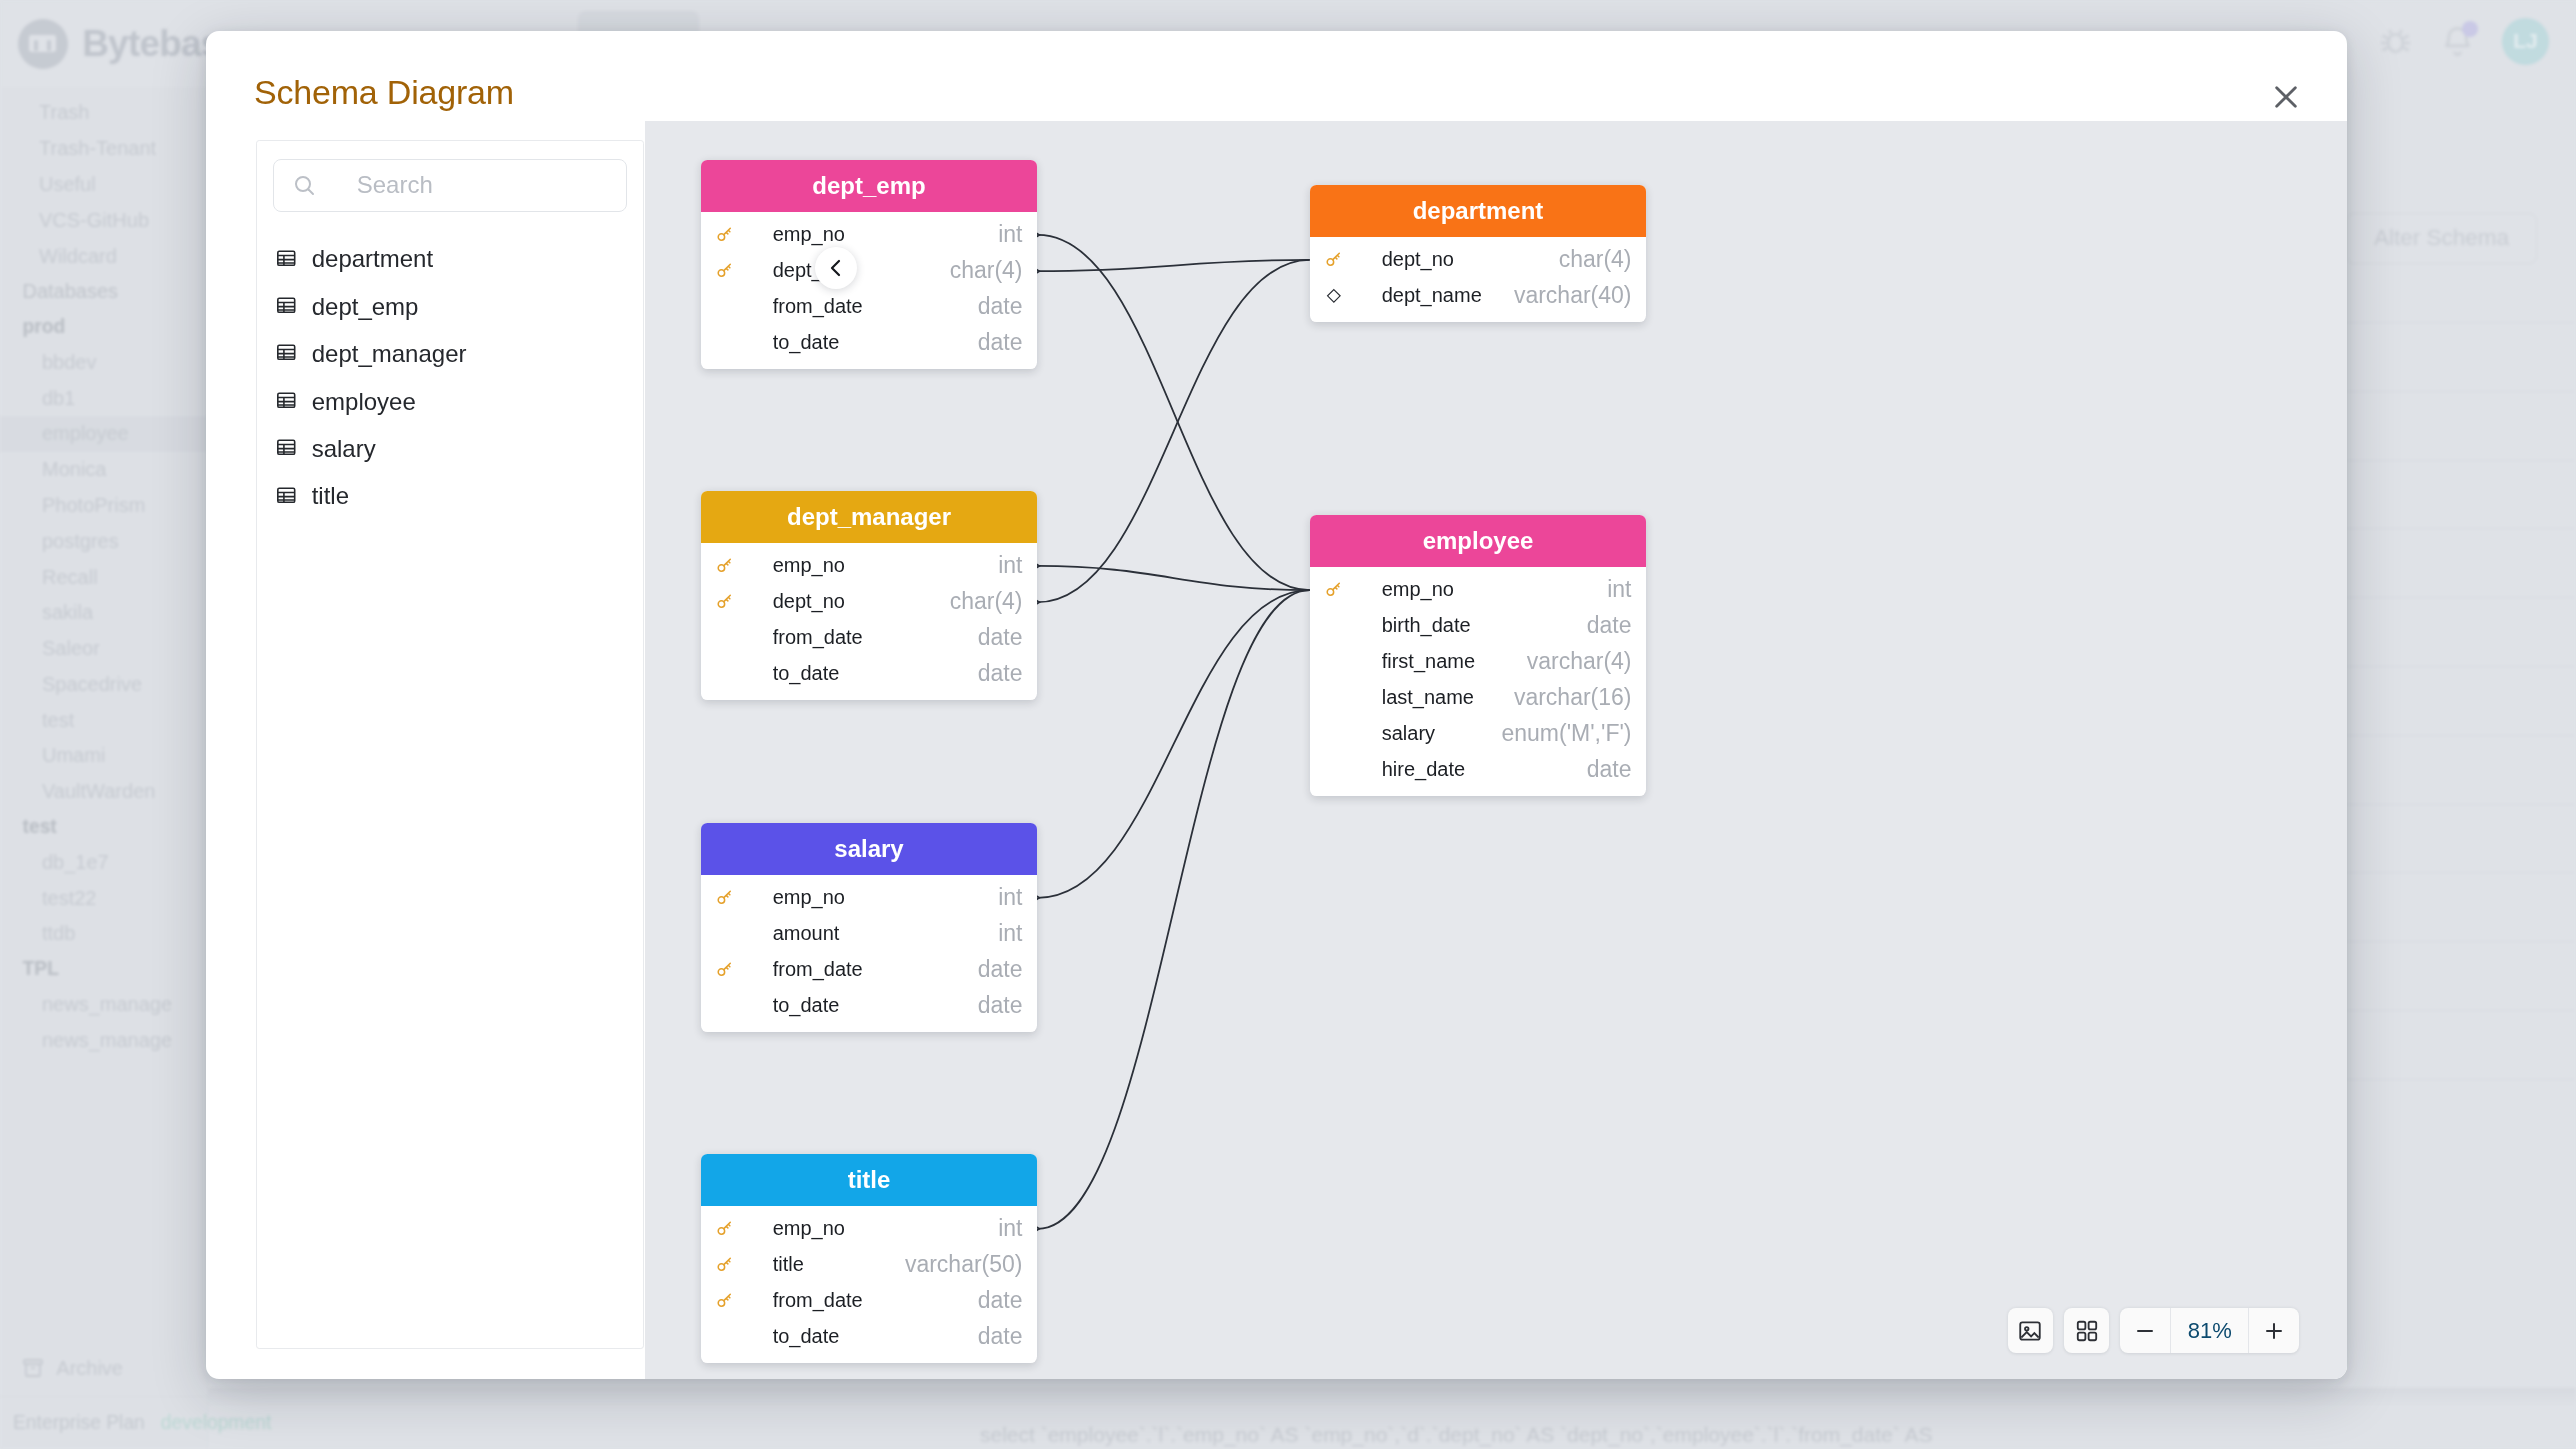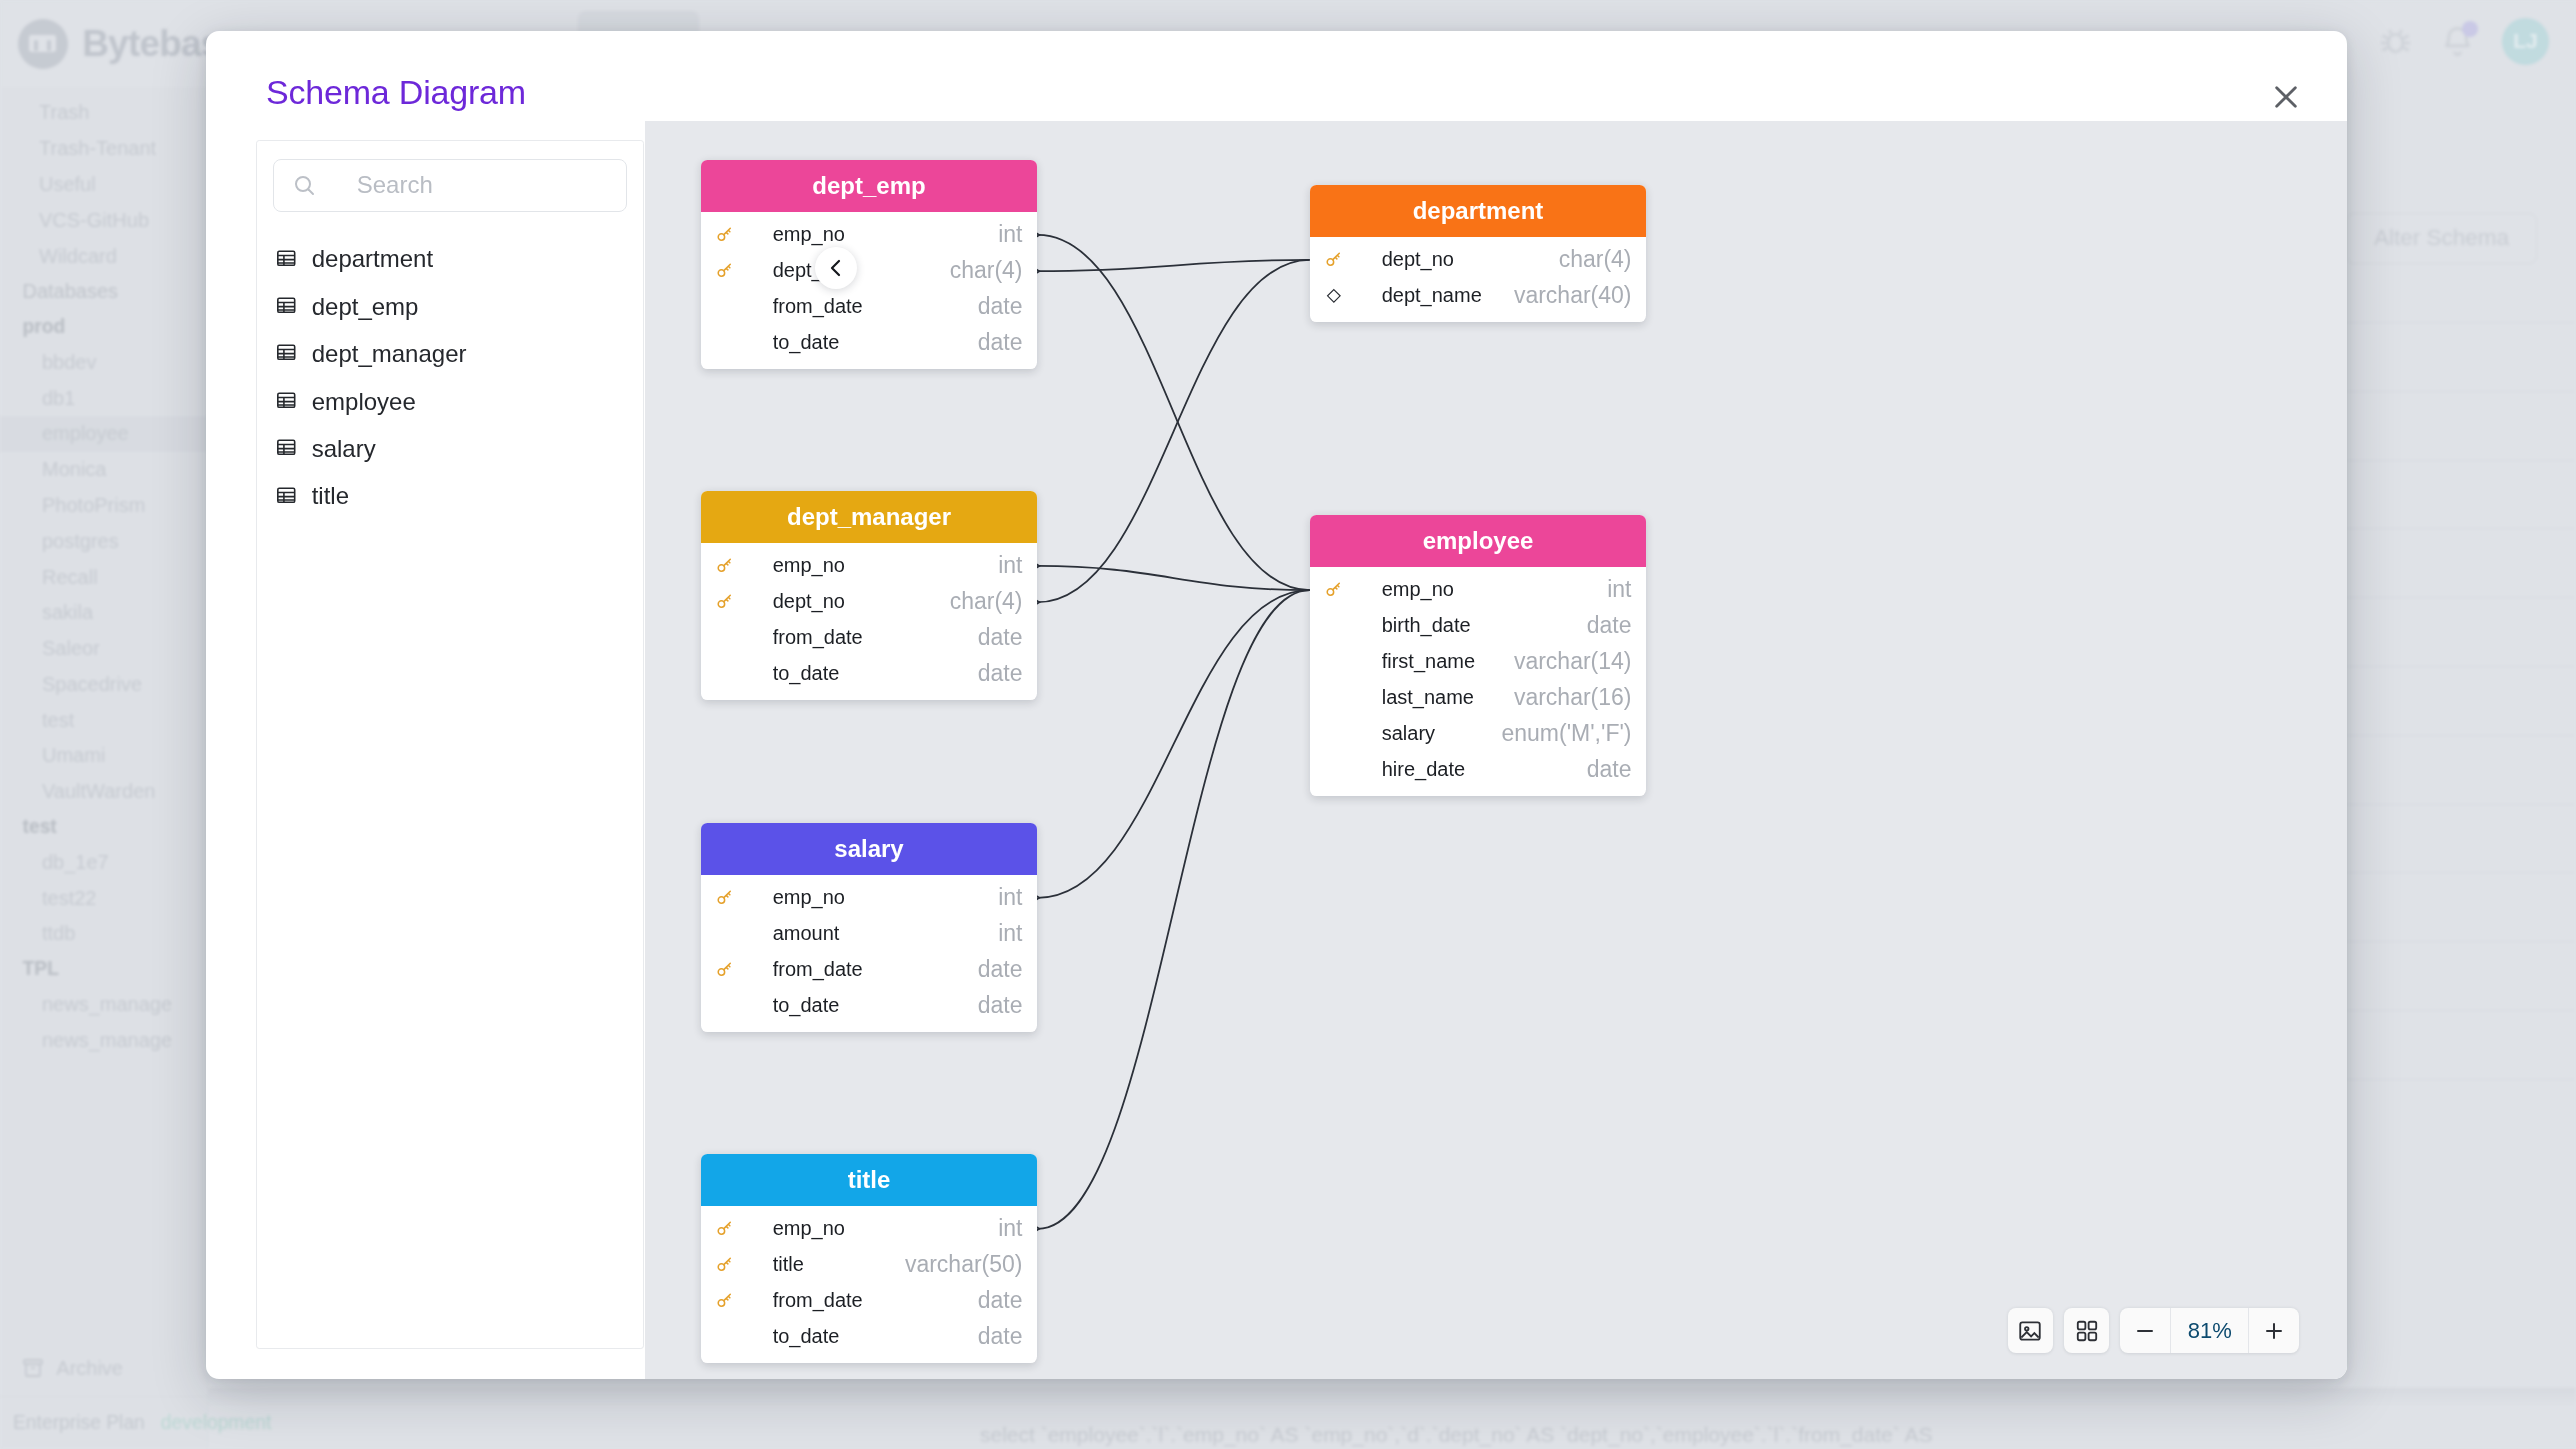--- a/index.html
+++ b/index.html
@@ -97,21 +97,21 @@
 
   
   #modal {
     position: absolute; left: 206px; top: 31px; width: 2141px; height: 1348px;
     background: #ffffff; border-radius: 13px;
     box-shadow: 0 14.5px 56px rgba(20,25,40,0.20), 0 2.4px 11.3px rgba(20,25,40,0.10);
     overflow: hidden;
   }
   .modal-title {
     position: absolute; left: 48px; top: 42px;
-    font-size: 34px; font-weight: 400; color: #6d28d9; letter-spacing: -0.2px; margin-left: 12px;
+    font-size: 34px; font-weight: 400; color: #a16207; letter-spacing: -0.2px;
   }
   .modal-close {
     position: absolute; right: 39px; top: 43px;
     width: 45px; height: 45px; color: #5d6066;
     display: flex; align-items: center; justify-content: center;
     cursor: pointer;
   }
 
   
   .tables-panel {
@@ -489,21 +489,21 @@
               <span class="col-type">int</span>
             </div>
             <div class="col-row">
               <span class="col-icon"></span>
               <span class="col-name">birth_date</span>
               <span class="col-type">date</span>
             </div>
             <div class="col-row">
               <span class="col-icon"></span>
               <span class="col-name">first_name</span>
-              <span class="col-type">varchar(14)</span>
+              <span class="col-type">varchar(4)</span>
             </div>
             <div class="col-row">
               <span class="col-icon"></span>
               <span class="col-name">last_name</span>
               <span class="col-type">varchar(16)</span>
             </div>
             <div class="col-row">
               <span class="col-icon"></span>
               <span class="col-name">salary</span>
               <span class="col-type">enum('M','F')</span>

